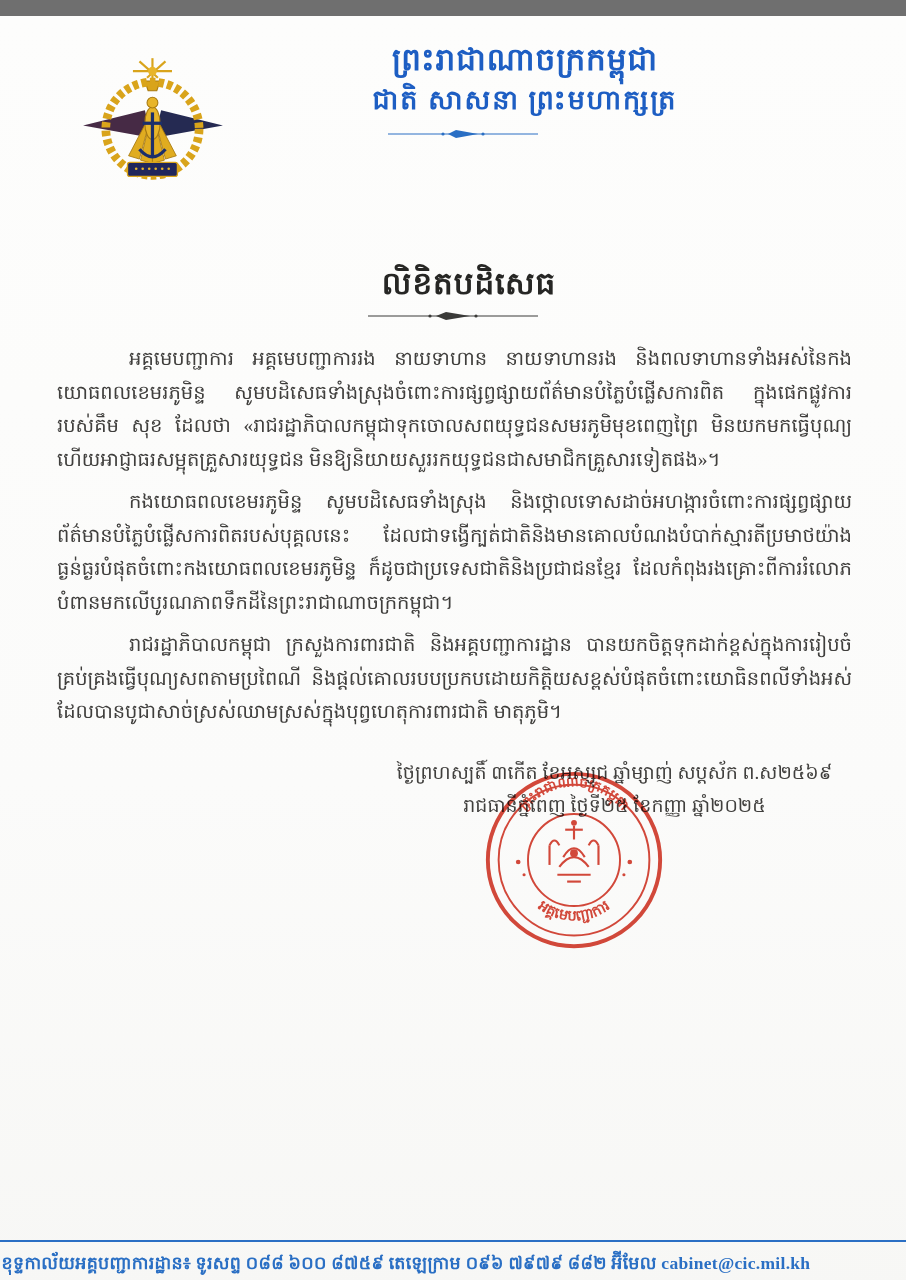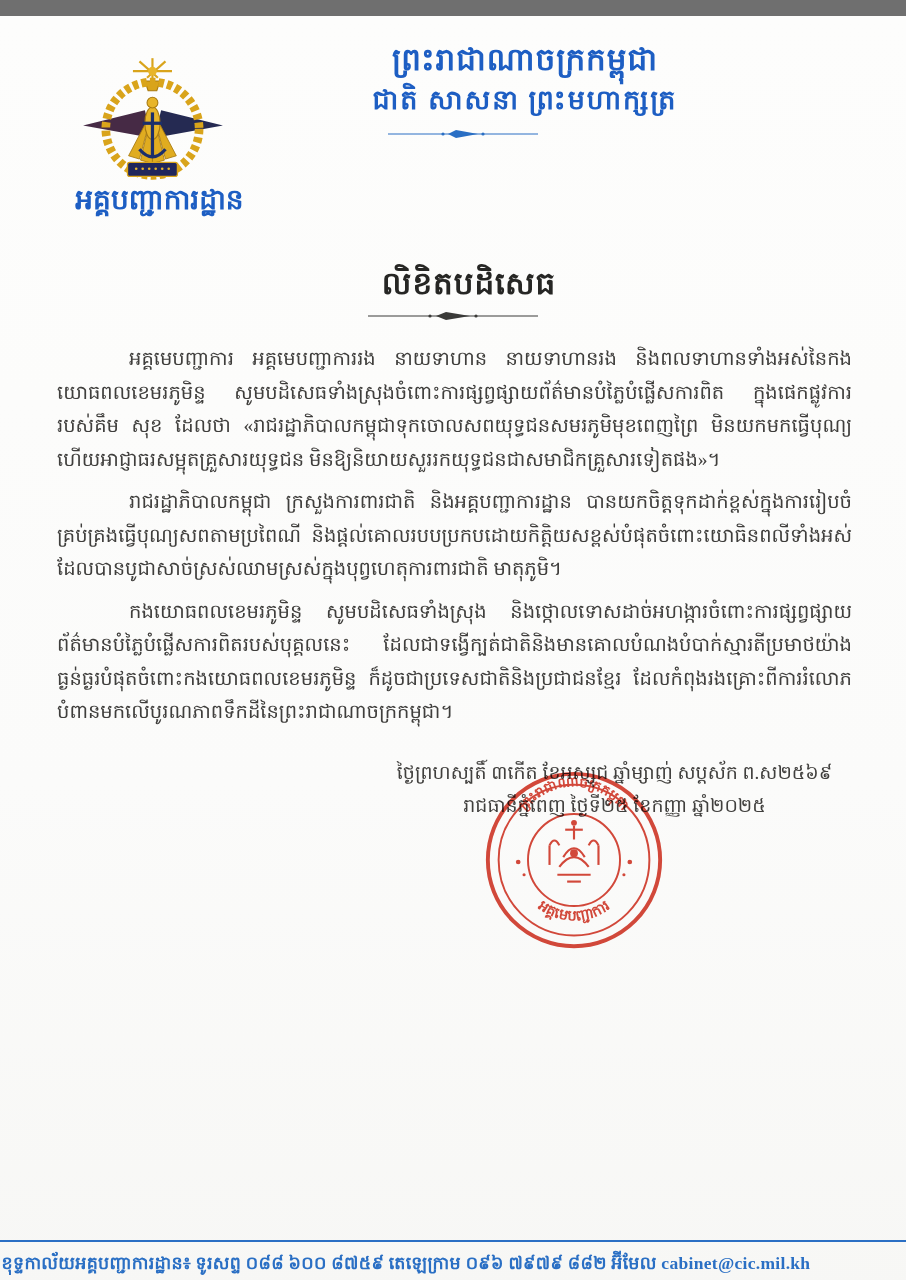--- a/index.html
+++ b/index.html
@@ -113,36 +113,35 @@
       <g fill="#e8b52a">
         <circle cx="52" cy="104" r="1.2"></circle>
           <circle cx="58" cy="104" r="1.2"></circle>
         <circle cx="64" cy="104" r="1.2"></circle>
           <circle cx="70" cy="104" r="1.2"></circle>
         <circle cx="76" cy="104" r="1.2"></circle>
           <circle cx="82" cy="104" r="1.2"></circle>
       </g>
     </svg>
   </div>
-  <div class="logo-caption">អគ្គបញ្ជាការដ្ឋាន</div>
 
   <div class="doc-title">លិខិតបដិសេធ</div>
   <div class="title-div">
     <svg width="170" height="12" viewBox="0 0 170 12">
       <line x1="0" y1="6" x2="170" y2="6" stroke="#3a3a38" stroke-width="1"></line>
       <path d="M68 6 L78 2 L102 6 L78 10 Z" fill="#3a3a38"></path>
       <circle cx="62" cy="6" r="1.6" fill="#3a3a38"></circle>
       <circle cx="108" cy="6" r="1.6" fill="#3a3a38"></circle>
     </svg>
   </div>
 
   <div class="body-text">
     <p>អគ្គមេបញ្ជាការ អគ្គមេបញ្ជាការរង នាយទាហាន នាយទាហានរង និងពលទាហានទាំងអស់នៃកងយោធពលខេមរភូមិន្ទ សូមបដិសេធទាំងស្រុងចំពោះការផ្សព្វផ្សាយព័ត៌មានបំភ្លៃបំផ្លើសការពិត ក្នុងផេកផ្លូវការរបស់គឹម សុខ ដែលថា «រាជរដ្ឋាភិបាលកម្ពុជាទុកចោលសពយុទ្ធជនសមរភូមិមុខពេញព្រៃ មិនយកមកធ្វើបុណ្យ ហើយអាជ្ញាធរសម្អុតគ្រួសារយុទ្ធជន មិនឱ្យនិយាយសួររកយុទ្ធជនជាសមាជិកគ្រួសារទៀតផង»។</p>
+    <p>កងយោធពលខេមរភូមិន្ទ សូមបដិសេធទាំងស្រុង និងថ្កោលទោសដាច់អហង្ការចំពោះការផ្សព្វផ្សាយព័ត៌មានបំភ្លៃបំផ្លើសការពិតរបស់បុគ្គលនេះ ដែលជាទង្វើក្បត់ជាតិនិងមានគោលបំណងបំបាក់ស្មារតីប្រមាថយ៉ាងធ្ងន់ធ្ងរបំផុតចំពោះកងយោធពលខេមរភូមិន្ទ ក៏ដូចជាប្រទេសជាតិនិងប្រជាជនខ្មែរ ដែលកំពុងរងគ្រោះពីការរំលោភបំពានមកលើបូរណភាពទឹកដីនៃព្រះរាជាណាចក្រកម្ពុជា។</p>
     <p>រាជរដ្ឋាភិបាលកម្ពុជា ក្រសួងការពារជាតិ និងអគ្គបញ្ជាការដ្ឋាន បានយកចិត្តទុកដាក់ខ្ពស់ក្នុងការរៀបចំគ្រប់គ្រងធ្វើបុណ្យសពតាមប្រពៃណី និងផ្តល់គោលរបបប្រកបដោយកិត្តិយសខ្ពស់បំផុតចំពោះយោធិនពលីទាំងអស់ ដែលបានបូជាសាច់ស្រស់ឈាមស្រស់ក្នុងបុព្វហេតុការពារជាតិ មាតុភូមិ។</p>
-    <p>កងយោធពលខេមរភូមិន្ទ សូមបដិសេធទាំងស្រុង និងថ្កោលទោសដាច់អហង្ការចំពោះការផ្សព្វផ្សាយព័ត៌មានបំភ្លៃបំផ្លើសការពិតរបស់បុគ្គលនេះ ដែលជាទង្វើក្បត់ជាតិនិងមានគោលបំណងបំបាក់ស្មារតីប្រមាថយ៉ាងធ្ងន់ធ្ងរបំផុតចំពោះកងយោធពលខេមរភូមិន្ទ ក៏ដូចជាប្រទេសជាតិនិងប្រជាជនខ្មែរ ដែលកំពុងរងគ្រោះពីការរំលោភបំពានមកលើបូរណភាពទឹកដីនៃព្រះរាជាណាចក្រកម្ពុជា។</p>
   </div>
 
   <div class="date-block">
     <div>ថ្ងៃព្រហស្បតិ៍ ៣កើត ខែអស្សុជ ឆ្នាំម្សាញ់ សប្តស័ក ព.ស២៥៦៩</div>
     <div>រាជធានីភ្នំពេញ ថ្ងៃទី២៥ ខែកញ្ញា ឆ្នាំ២០២៥</div>
   </div>
 
   <div class="stamp">
     <svg width="200" height="186" viewBox="0 0 190 190">
       <defs>

